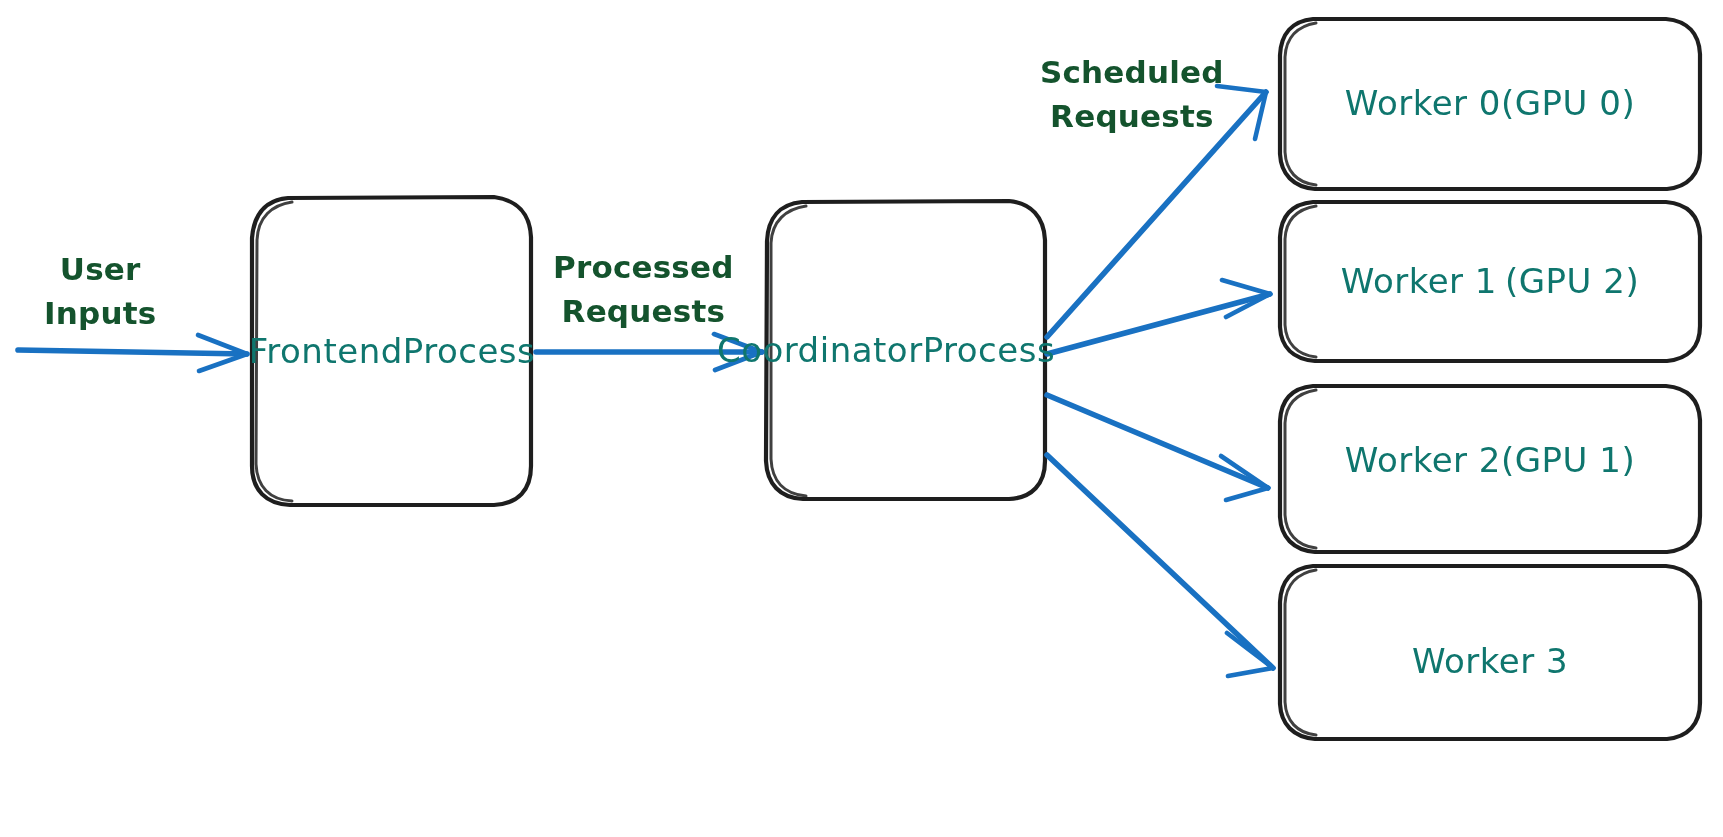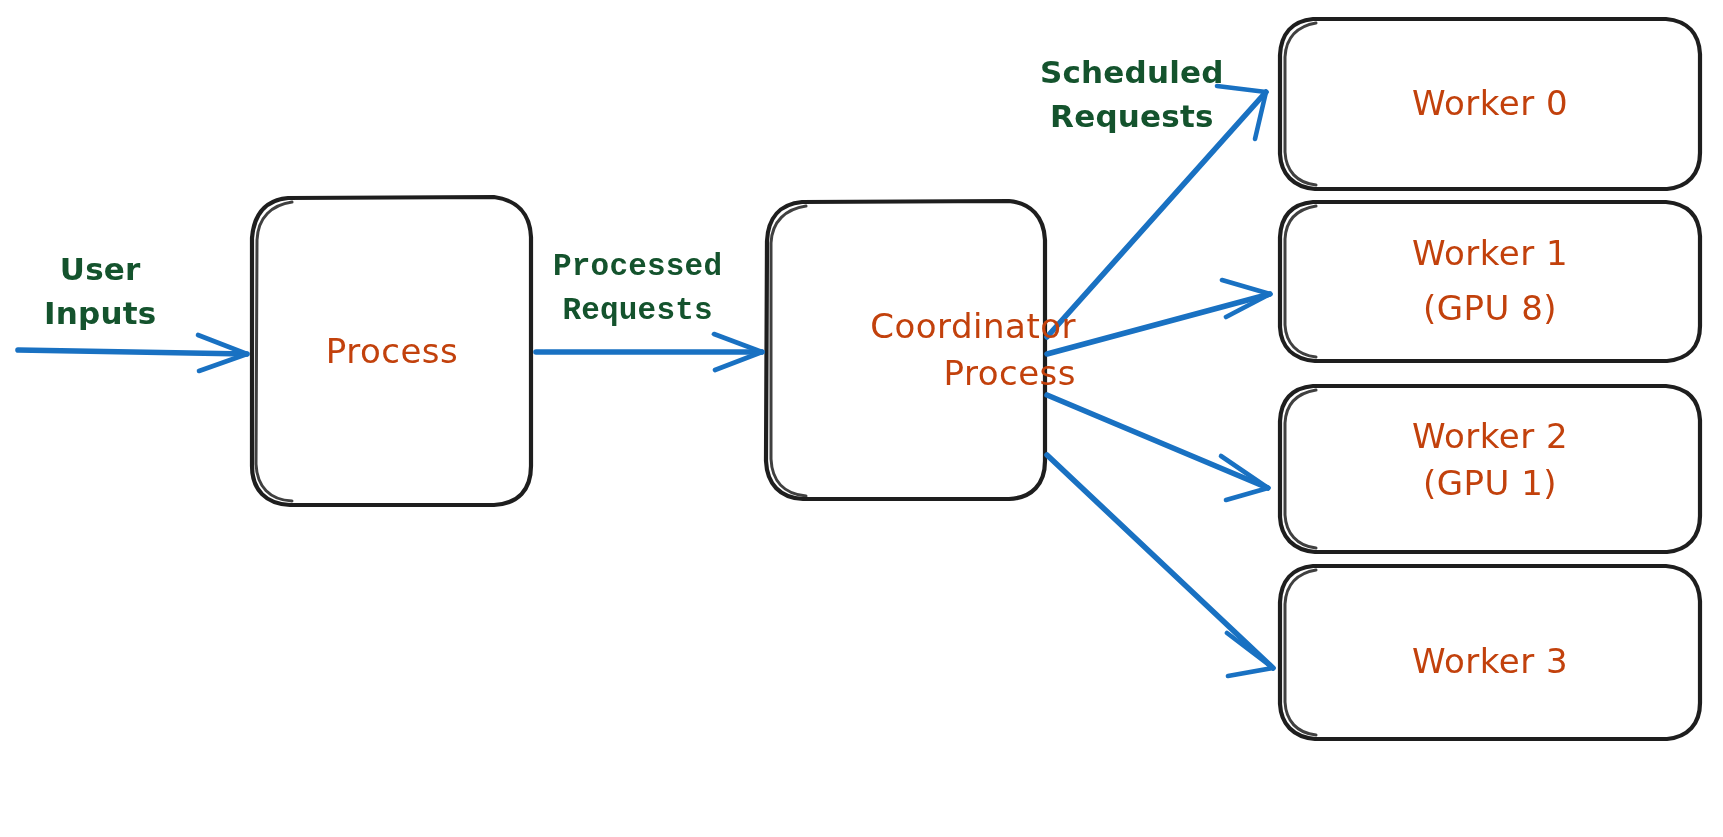--- a/index.html
+++ b/index.html
@@ -17,25 +17,25 @@
   }
   #canvas {
     position: absolute;
     top: 0; left: 0;
     width: 1723px;
     height: 837px;
   }
   .node-label {
     position: absolute;
     display: flex;
-    flex-direction: column;
+    flex-direction: row;
     align-items: center;
     justify-content: center;
     text-align: center;
-    color: #c2410c;
+    color: #0f766e;
     font-family: "DejaVu Sans", sans-serif;
     font-size: 34px;
     line-height: 1.38;
     letter-spacing: 0.5px;
     pointer-events: none;
   }
   .node-label span { display: block; white-space: nowrap; }
   .edge-label {
     position: absolute;
     color: #14532d;
@@ -226,52 +226,54 @@
   </g>
 
   <g>
     <path class="sk-arrow" d="M 1047,455 L 1273,668"></path>
     <path class="sk-arrow-thin" d="M 1227,633 L 1273,668"></path>
     <path class="sk-arrow-thin" d="M 1228,676 L 1273,668"></path>
   </g>
 </svg>
 
 <div class="node-label" style="left:252px; top:196px; width:280px; height:310px;">
+  <span>Frontend</span>
   <span>Process</span>
 </div>
 
-<div class="node-label" style="left:796px; top:200px; width:280px; height:300px;align-items:flex-end;">
+<div class="node-label" style="left:746px; top:200px; width:280px; height:300px;">
   <span>Coordinator</span>
   <span>Process</span>
 </div>
 
 <div class="node-label" style="left:1279px; top:17px; width:422px; height:173px;">
   <span>Worker 0</span>
+  <span>(GPU 0)</span>
 </div>
 
 <div class="node-label" style="left:1279px; top:200px; width:422px; height:162px;gap:8px;">
   <span>Worker 1</span>
-  <span>(GPU 8)</span>
+  <span>(GPU 2)</span>
 </div>
 
 <div class="node-label" style="left:1279px; top:384px; width:422px; height:152px;">
   <span>Worker 2</span>
   <span>(GPU 1)</span>
 </div>
 
 <div class="node-label" style="left:1279px; top:564px; width:422px; height:194px;">
   <span>Worker 3</span>
 </div>
 
 <div class="edge-label" style="left:44px; top:247px;">
   <span>User</span>
   <span>Inputs</span>
 </div>
 
-<div class="edge-label" style="left:553px; top:245px;font-family:Liberation Mono, monospace;">
+<div class="edge-label" style="left:553px; top:245px;">
   <span>Processed</span>
   <span>Requests</span>
 </div>
 
 <div class="edge-label" style="left:1040px; top:50px;">
   <span>Scheduled</span>
   <span>Requests</span>
 </div>
 
 </body></html>

